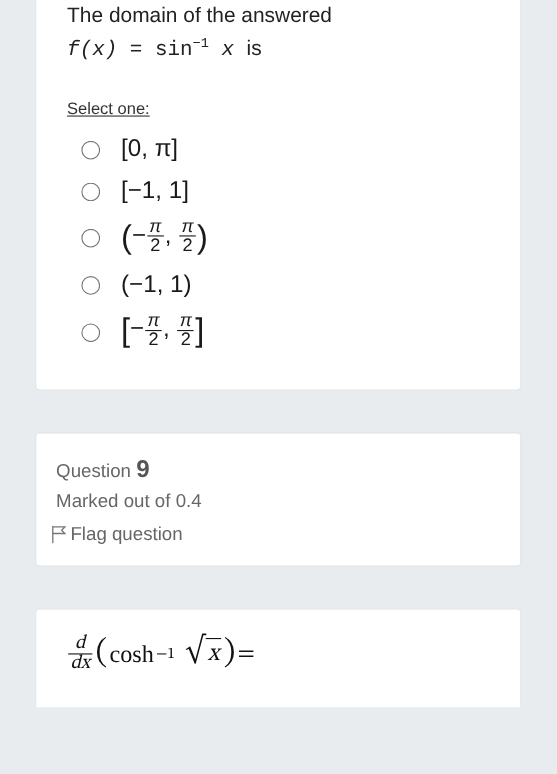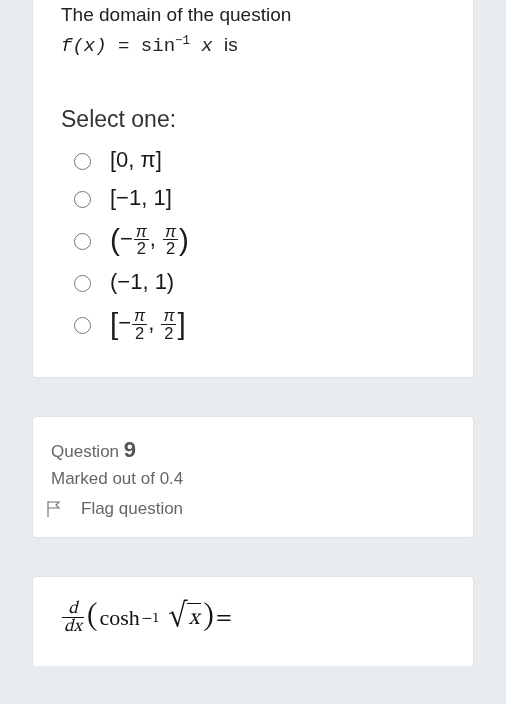--- a/index.html
+++ b/index.html
@@ -30,23 +30,24 @@
     line-height: 1.6;
     color: #222;
   }
   .math {
     font-family: Liberation Mono, monospace;
     font-style: italic;
   }
   .math .up { font-style: normal; }
   .sup { font-size: 0.65em; vertical-align: super; font-style: normal;}
   .select-one {
-    font-size: 23px;
-    margin-top: 44px;
+    font-size: 15px;
+    margin-top: 30px;
     margin-bottom: 8px;
+    text-decoration: underline;
   }
   .options { }
   .option-row {
     display: flex;
     align-items: center;
     gap: 16px;
     padding: 6px 8px;
     font-size: 22px;
     color: #1a1a1a;
   }
@@ -74,21 +75,21 @@
     background:#fff;
     border:1px solid #dfe2e6;
     border-radius:4px;
     padding: 14px 14px 18px 14px;
     margin-bottom: 38px;
   }
   .info-line { font-size:17px; color:#666; margin:6px 4px; }
   .info-line.qnum { color:#666; }
   .info-line.qnum .num { font-size:22px; font-weight:700; color:#555;}
   .flag-line {
-    display:flex; align-items:center; gap:20px;
+    display:flex; align-items:center; gap:3px;
     font-size:17px; color:#666; margin-top:10px;
     cursor:pointer;
   }
   .flag-icon {
     display:inline-block;
   }
   .flag-icon svg{ width:14px; height:16px; display:block;}
   
   .q-body2 { padding: 22px 28px 30px 28px; }
   .deriv-math {
@@ -106,21 +107,21 @@
   .sqrt .surd { font-size:1.05em; line-height:1; font-style:normal;}
 </style>
 </head>
 <body>
 
 <div class="outer">
 
   <div class="question-card" style="border-top:none; border-top-left-radius:0; border-top-right-radius:0;">
     <div class="q-body">
       <div class="prompt-text">
-        <span>The domain of the question</span><br>
+        <span>The domain of the answered</span><br>
         <span class="math">
           <span>f(x) = </span><span class="up">sin</span><span class="sup">−1</span><span> x</span>
         </span><span> is</span>
       </div>
 
       <div class="select-one">Select one:</div>
 
       <div class="options">
 
         <label class="option-row">

